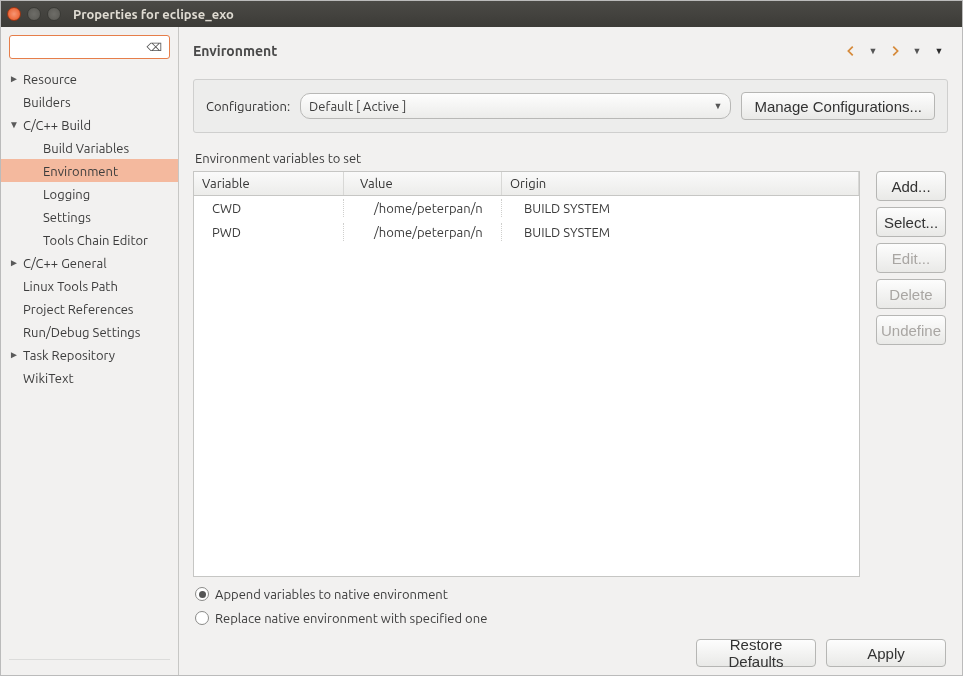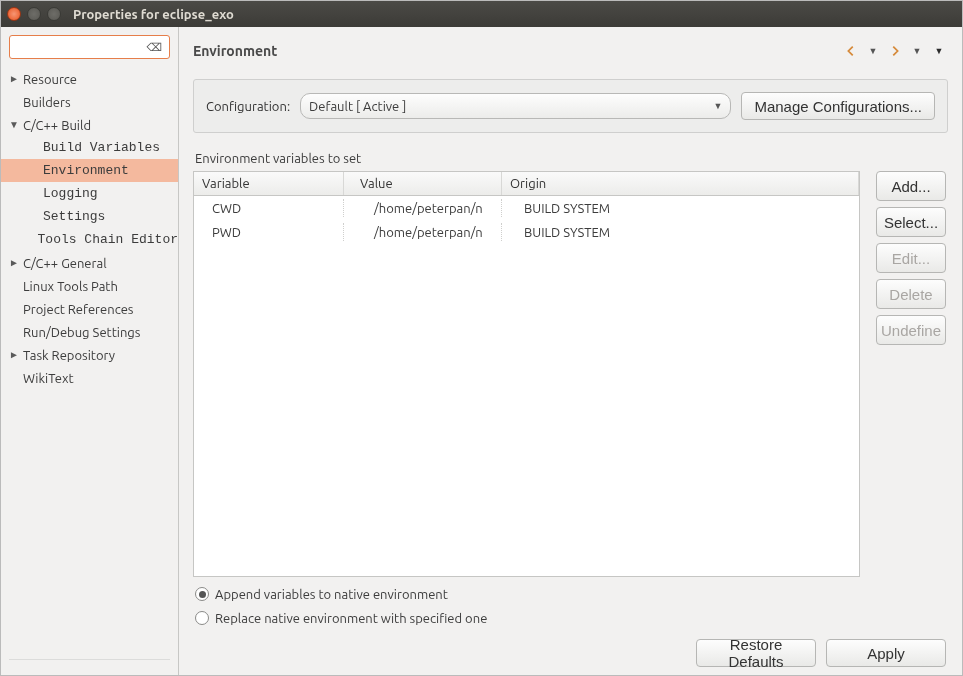--- a/index.html
+++ b/index.html
@@ -17,21 +17,21 @@
   .filter-wrap { padding: 8px 8px 4px; }
   .filter { width: 100%; height: 24px; border: 1px solid #e67e4a; border-radius: 3px; padding: 0 22px 0 6px; outline: none; background: #fff; position: relative; }
   .filter-box { position: relative; }
   .clear-x { position: absolute; right: 8px; top: 50%; transform: translateY(-50%); font-size: 11px; color: #555; cursor: pointer; }
 
   .tree { flex: 1; overflow: auto; padding: 4px 0 4px 0; }
   .tree-row { display: flex; align-items: center; height: 23px; padding-left: 6px; cursor: pointer; white-space: nowrap; }
   .tree-row .arrow { width: 14px; display: inline-block; text-align: center; color: #5a5a5a; font-size: 10px; }
   .tree-row .lbl { padding-left: 2px; }
   .tree-row.selected { background: #f4b99e; }
-  .tree-child { padding-left: 26px; font-family: Liberation Mono, monospace; }
+  .tree-child { padding-left: 26px; }
   .tree-row.no-arrow .arrow { visibility: hidden; }
 
   .right { flex: 1; display: flex; flex-direction: column; padding: 10px 14px 0 14px; min-width: 0; }
   .header-row { display: flex; align-items: center; justify-content: space-between; height: 28px; margin-bottom: 14px; }
   .header-title { font-size: 14px; font-weight: bold; color: #4a4a4a; }
   .nav-arrows { display: flex; gap: 4px; align-items: center; }
   .nav-btn { width: 18px; height: 18px; display: flex; align-items: center; justify-content: center; cursor: pointer; color: #d68a3a; }
   .nav-btn.menu-tri { color: #555; font-size: 9px; }
 
   .config-panel { border: 1px solid #cfcfce; border-radius: 3px; background: #ededec; padding: 12px; display: flex; align-items: center; gap: 10px; margin-bottom: 14px; }

